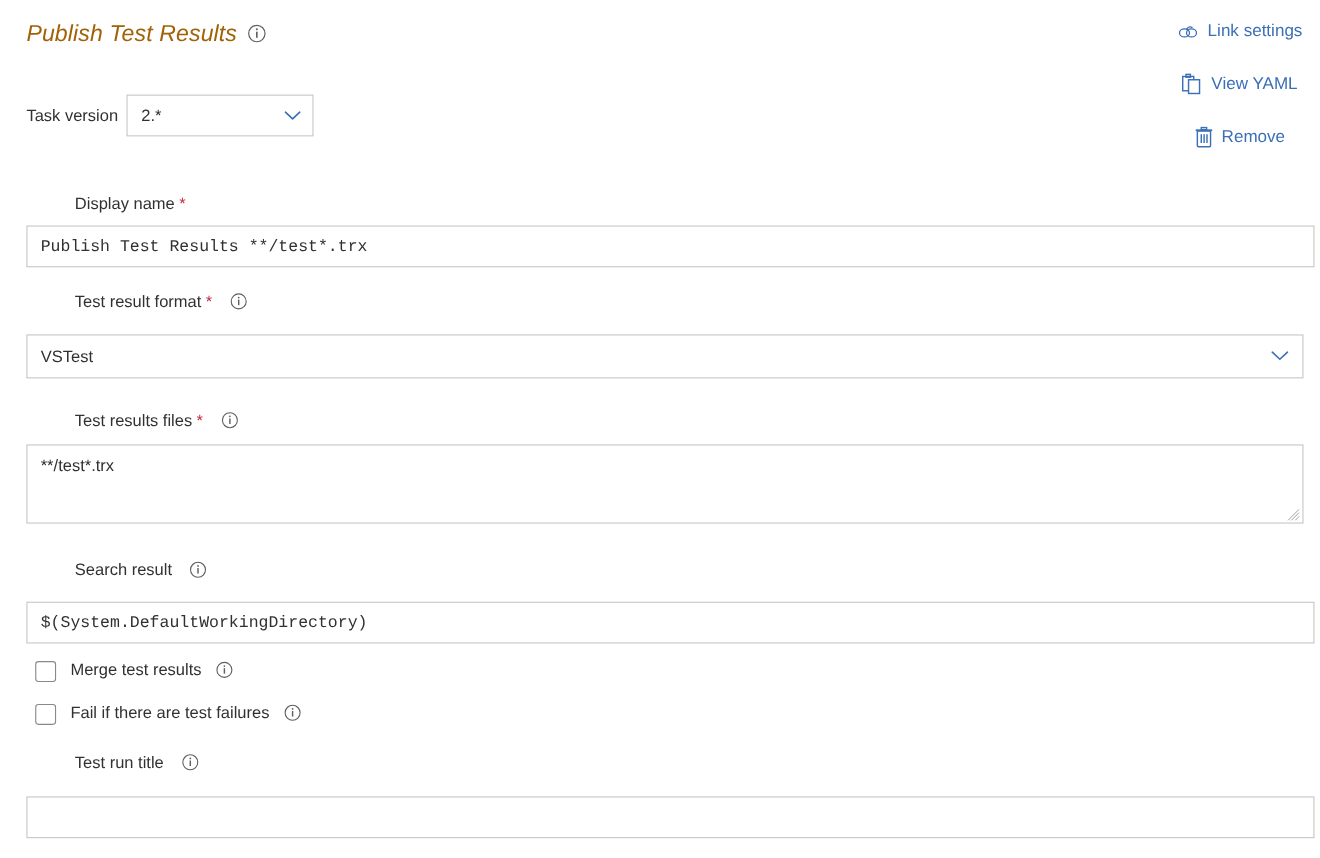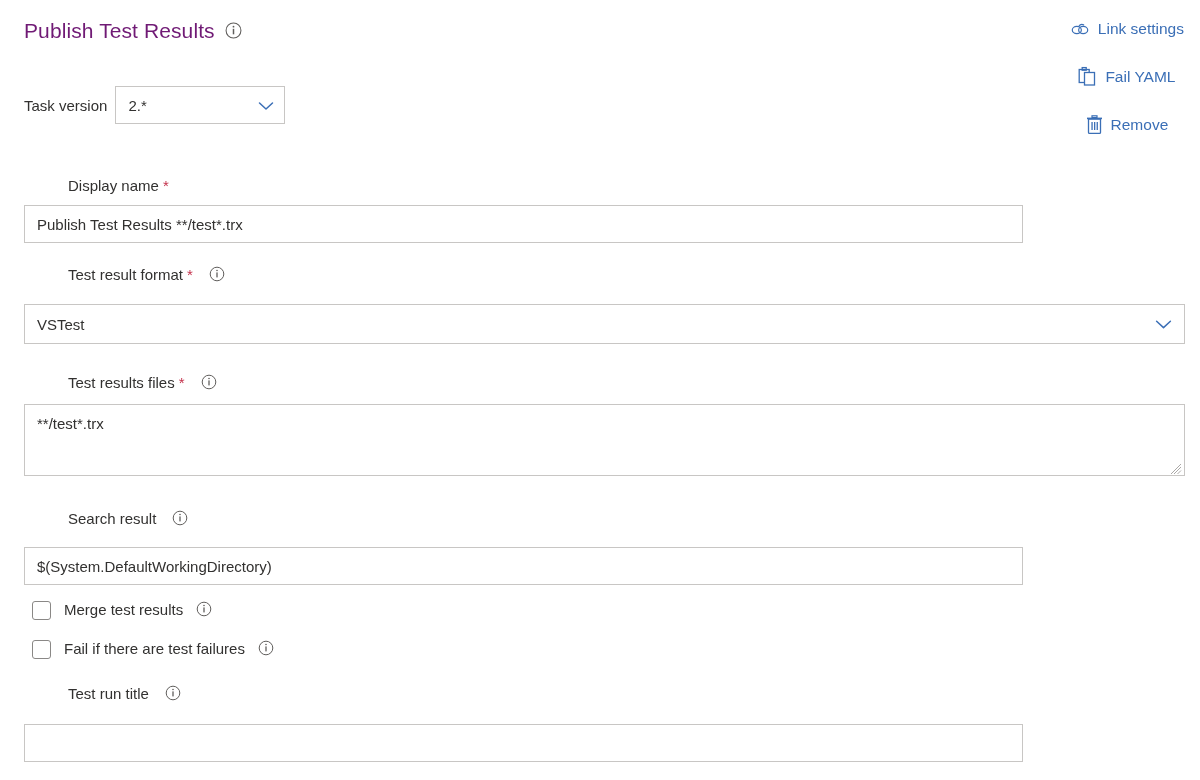--- a/index.html
+++ b/index.html
@@ -15,22 +15,22 @@
 
   
   .header {
     position: absolute; left: 0; top: 0; width: 1200px; height: 62px;
   }
   .title-wrap {
     position: absolute; left: 24px; top: 20px;
     display: flex; align-items: center; gap: 10px;
   }
   .page-title {
-    font-size: 21px; font-weight: 400; color: #701a75;
-    letter-spacing: 0.1px; line-height: 1;
+    font-size: 21px; font-weight: 400; color: #a16207;
+    letter-spacing: 0.1px; line-height: 1; font-style: italic;
   }
   .toolbar {
     position: absolute; right: 16px; top: 20px;
     display: flex; align-items: center; gap: 28px; flex-direction: column;
   }
   .toolbar-action {
     display: flex; align-items: center; gap: 8px;
     color: #3b6fb6; font-size: 15.5px; cursor: pointer;
     white-space: nowrap;
   }
@@ -58,24 +58,24 @@
 
   .field-label {
     display: flex; align-items: center; font-size: 15px; color: #323130;
     line-height: 1;
     margin-left: 44px;
   }
   .req { color: #c4314b; margin-left: 4px; font-size: 15px; }
   .label-gap { width: 16px; display: inline-block; }
 
   .text-input {
-    width: 999px; height: 38px;
+    width: 1171px; height: 38px;
     border: 1px solid #c8c6c4; background: #fff;
     padding: 0 12px; font-size: 15px; color: #323130;
-    display: flex; align-items: center;
+    display: flex; align-items: center; font-family: Liberation Mono, monospace;
   }
 
   .select-input {
     width: 1161px; height: 40px;
     border: 1px solid #c8c6c4; background: #fff;
     padding: 0 12px; font-size: 15px; color: #323130;
     display: flex; align-items: center; justify-content: space-between;
     cursor: pointer;
   }
 
@@ -133,21 +133,21 @@
       </div>
 
       <div class="toolbar-action">
         <span class="tb-icon">
           <svg width="19" height="21" viewBox="0 0 19 21">
             <rect x="1.2" y="3.5" width="10" height="13" fill="none" stroke="#3b6fb6" stroke-width="1.3"></rect>
             <rect x="4.2" y="1.6" width="4" height="2.6" fill="none" stroke="#3b6fb6" stroke-width="1.3"></rect>
             <rect x="6.5" y="6.5" width="10" height="12.5" fill="#fff" stroke="#3b6fb6" stroke-width="1.3"></rect>
           </svg>
         </span>
-        <span>Fail YAML</span>
+        <span>View YAML</span>
       </div>
 
       <div class="toolbar-action">
         <span class="tb-icon">
           <svg width="17" height="20" viewBox="0 0 17 20">
             <path d="M2.5 4.2 h12 v13.2 a1 1 0 0 1 -1 1 h-10 a1 1 0 0 1 -1 -1 z" fill="none" stroke="#3b6fb6" stroke-width="1.3"></path>
             <rect x="1" y="2.6" width="15" height="1.6" fill="#3b6fb6"></rect>
             <rect x="6" y="0.8" width="5" height="1.8" fill="none" stroke="#3b6fb6" stroke-width="1.2"></rect>
             <rect x="5.4" y="7" width="1.3" height="8" fill="#3b6fb6"></rect>
             <rect x="8" y="7" width="1.3" height="8" fill="#3b6fb6"></rect>

